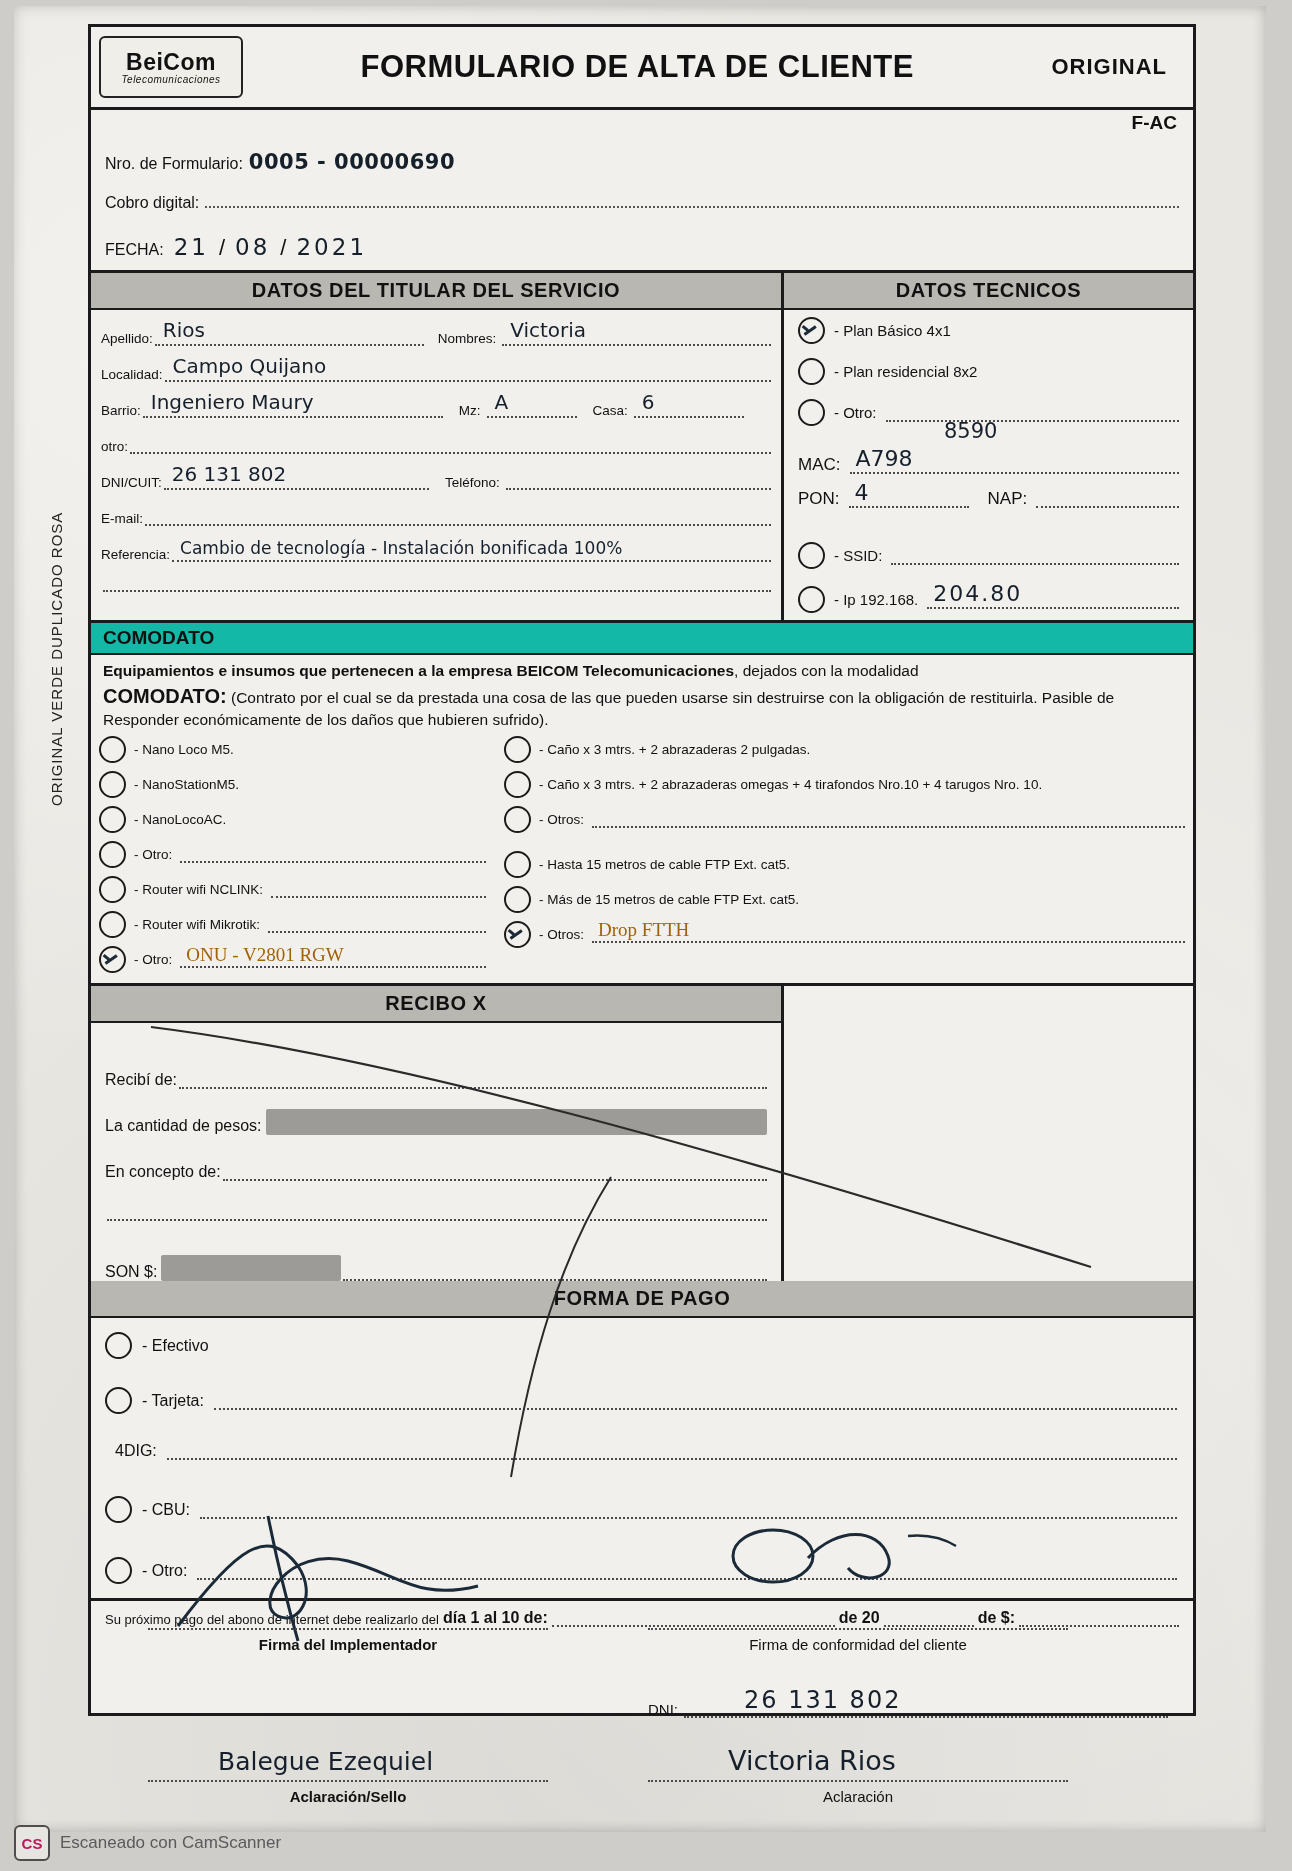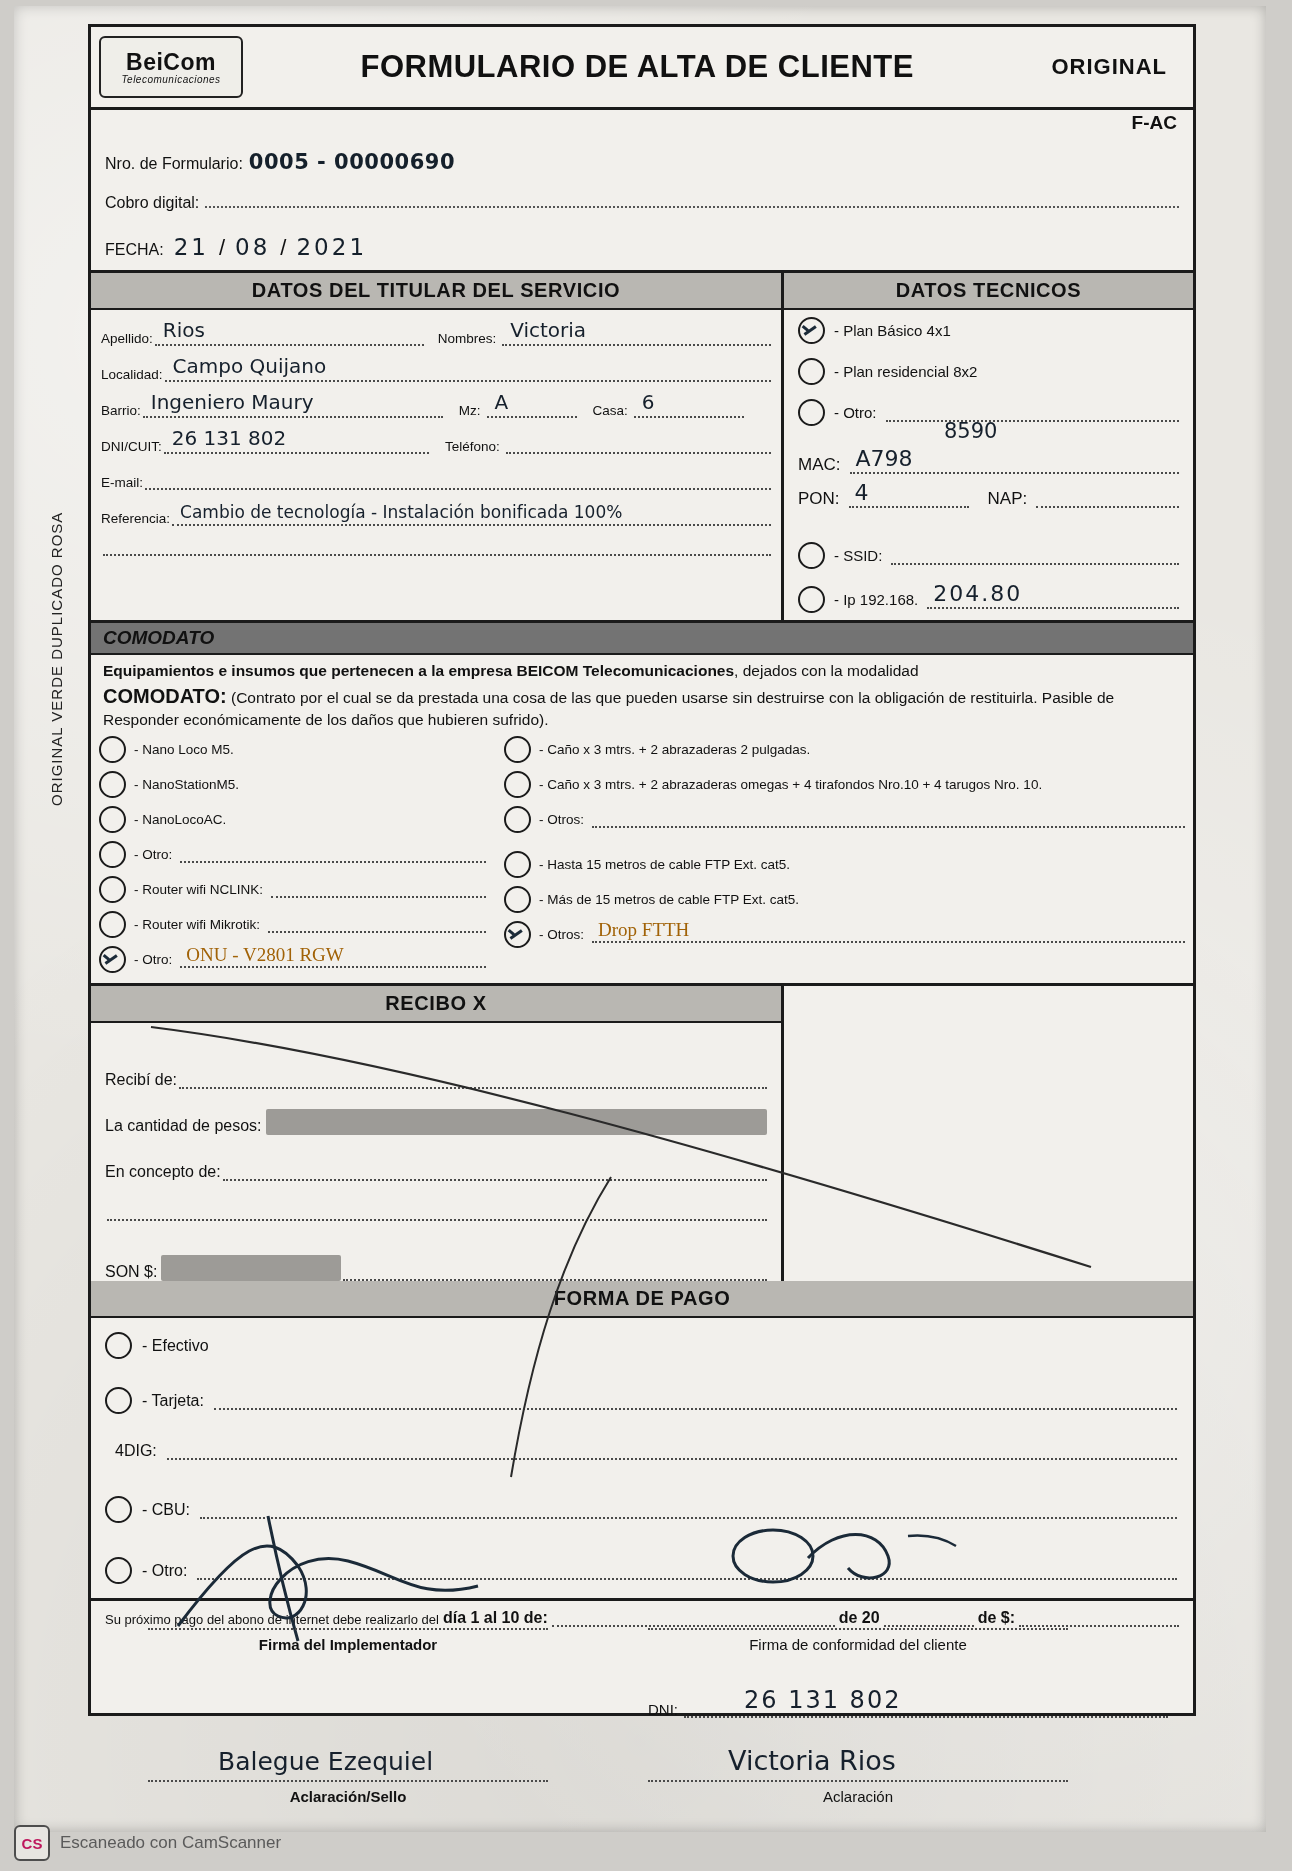--- a/index.html
+++ b/index.html
@@ -96,21 +96,21 @@
   .radio.checked::before{
     content:"";position:absolute;left:2px;top:8px;width:7px;height:2.5px;background:#1b2a38;
     transform:rotate(40deg);
   }
   .optrow{display:flex;align-items:center;gap:9px;font-size:15px;padding:7px 14px;}
   .optrow .txt{white-space:nowrap;}
   .optrow .od{flex:1;border-bottom:2px dotted #4a4a4a;height:16px;position:relative;}
   .optrow .od .ink{position:absolute;left:6px;bottom:1px;font-size:19px;color:#16202c;font-family:"DejaVu Sans",sans-serif;}
 
   
-  .comodato-head{background:#737373;border-bottom:2px solid #1b1b1b;font-weight:bold;font-size:19px;padding:4px 12px;font-style:italic;}
+  .comodato-head{background:#14b8a6;border-bottom:2px solid #1b1b1b;font-weight:bold;font-size:19px;padding:4px 12px;}
   .comodato-body{padding:6px 12px 2px 12px;font-size:15.5px;line-height:1.32;}
   .comodato-body b{font-weight:bold;}
   .com-big{font-size:20px;font-weight:bold;}
   .comlists{display:flex;border-top:0;padding-bottom:6px;}
   .comlists .cl{width:395px;padding-left:8px;}
   .comlists .cr{flex:1;padding-left:10px;}
   .comrow{display:flex;align-items:center;gap:8px;font-size:13.5px;padding:4px 8px 4px 0;}
   .comrow .rd{flex:none;}
   .comrow .t{white-space:nowrap;}
   .comrow .dd{flex:1;border-bottom:2px dotted #4a4a4a;height:14px;position:relative;}
@@ -221,20 +221,26 @@
           <span class="lbl" style="margin:0 4px 0 16px;">Mz:</span>
           <span class="fl-dots" style="max-width:90px;">
             <span class="ink">A</span>
           </span>
           <span class="lbl" style="margin:0 4px 0 16px;">Casa:</span>
           <span class="fl-dots" style="max-width:110px;">
             <span class="ink">6</span>
           </span>
         </div>
 
+        <div class="fieldline">
+          <span class="lbl">otro:</span>
+          <span class="fl-dots">
+            <span class="ink"></span>
+          </span>
+        </div>
 
         <div class="fieldline">
           <span class="lbl">DNI/CUIT:</span>
           <span class="fl-dots" style="max-width:290px;">
             <span class="ink">26 131 802</span>
           </span>
           <span class="lbl" style="margin:0 4px 0 16px;">Teléfono:</span>
           <span class="fl-dots">
             <span class="ink"></span>
           </span>

